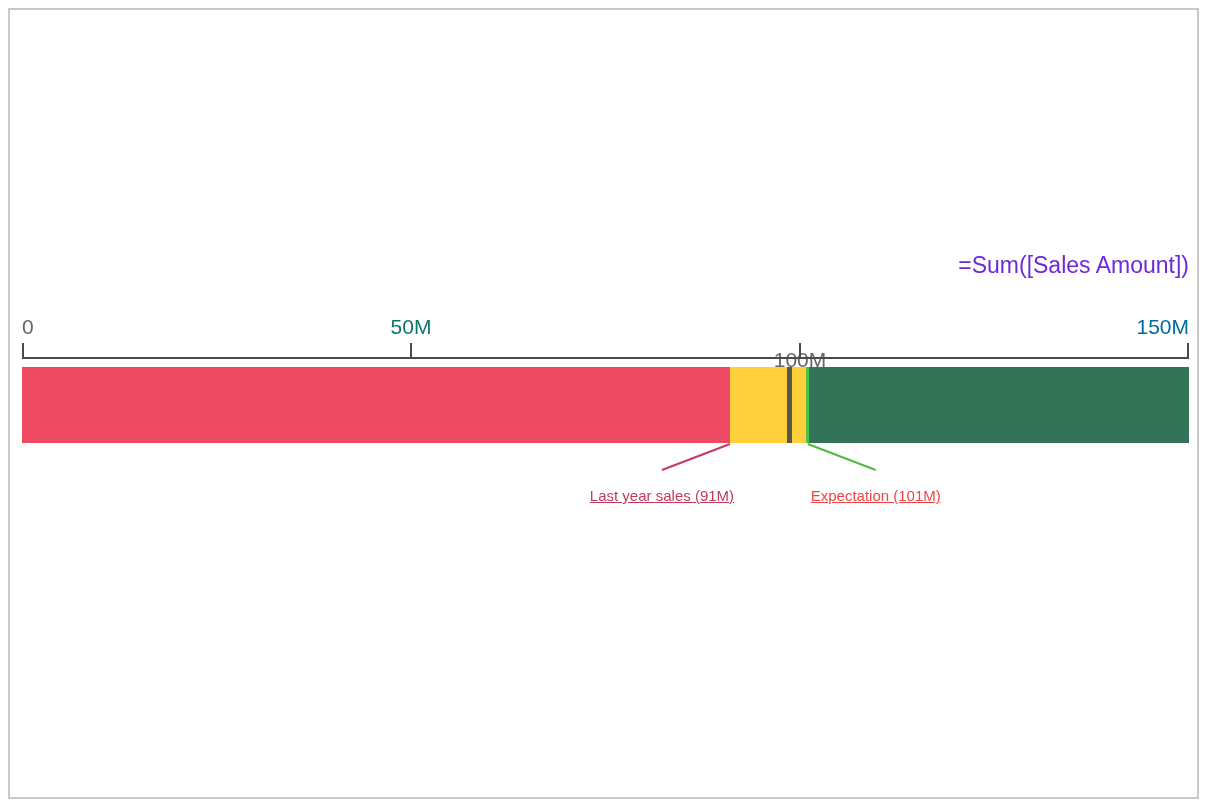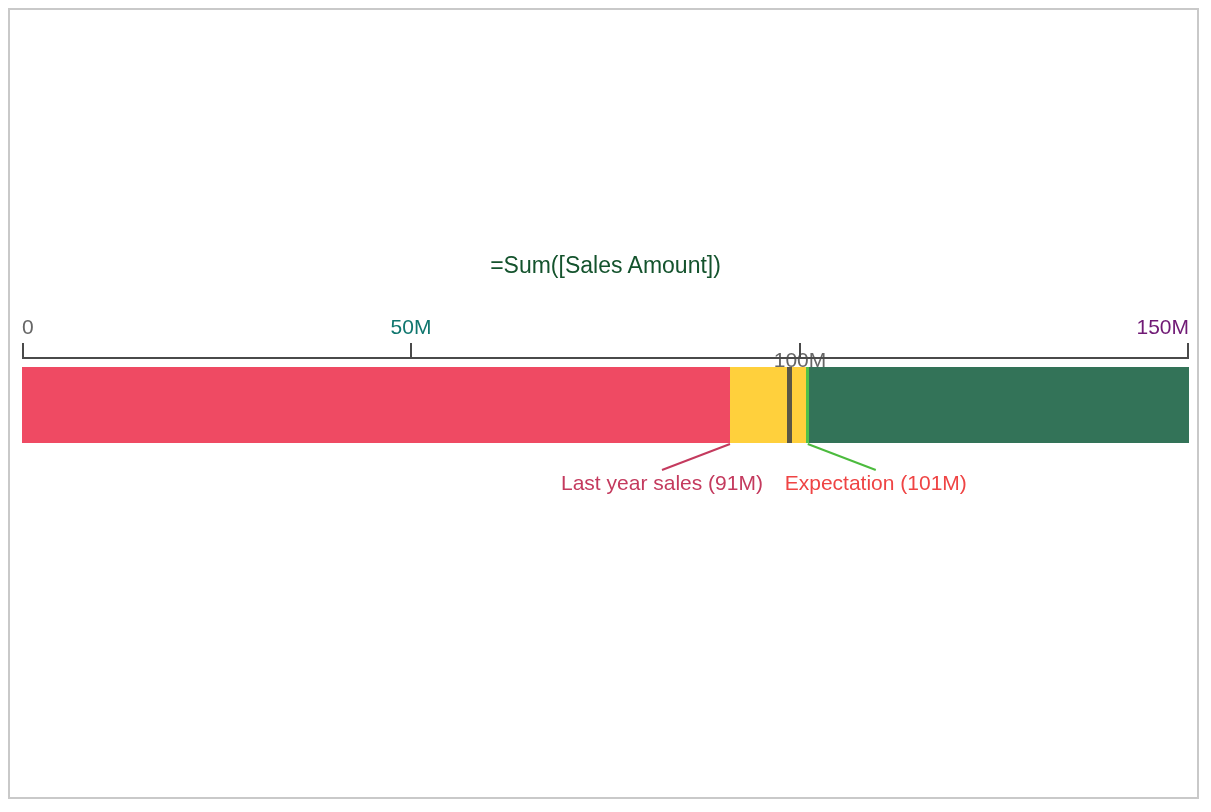--- a/index.html
+++ b/index.html
@@ -86,47 +86,48 @@
   }
   .leaders {
     position: absolute;
     left: 0;
     top: 443px;
     width: 1211px;
     height: 30px;
   }
   .ref-label {
     position: absolute;
-    top: 471px;
+    top: 487px;
     transform: translateX(-50%);
-    font-size: 21px;
+    font-size: 15px;
     white-space: nowrap;
+    text-decoration: underline;
   }
   .measure-value {
     position: absolute;
     top: 503px;
     transform: translateX(-50%);
     font-size: 46px;
     color: #595959;
     white-space: nowrap;
   }
 </style>
 </head>
 <body>
 
 <div class="frame" style="border-color: rgb(201, 201, 201);"></div>
 
 <div class="chart">
-  <div class="chart-title" style="color: #14532d;">=Sum([Sales Amount])</div>
+  <div class="chart-title" style="color: #6d28d9; text-align: right;">=Sum([Sales Amount])</div>
 
   <div id="tick-labels">
       <div class="tick-label" style="color: rgb(102, 102, 102); left: 22px;">0</div>
       <div class="tick-label" style="color: #0f766e; left: 411px; transform: translateX(-50%);">50M</div>
       <div class="tick-label" style="color: rgb(102, 102, 102); left: 800px; transform: translateX(-50%); margin-top: 33px;">100M</div>
-      <div class="tick-label" style="color: #701a75; left: 1189px; transform: translateX(-100%);">150M</div>
+      <div class="tick-label" style="color: #0369a1; left: 1189px; transform: translateX(-100%);">150M</div>
     </div>
   <div class="axis-line" style="background: rgb(74, 74, 74);"></div>
   <div id="tick-marks">
       <div class="tick-mark" style="background: rgb(74, 74, 74); left: 22px;"></div>
       <div class="tick-mark" style="background: rgb(74, 74, 74); left: 410px;"></div>
       <div class="tick-mark" style="background: rgb(74, 74, 74); left: 799px;"></div>
       <div class="tick-mark" style="background: rgb(74, 74, 74); left: 1187px;"></div>
     </div>
 
   <div class="bar" id="bar">

